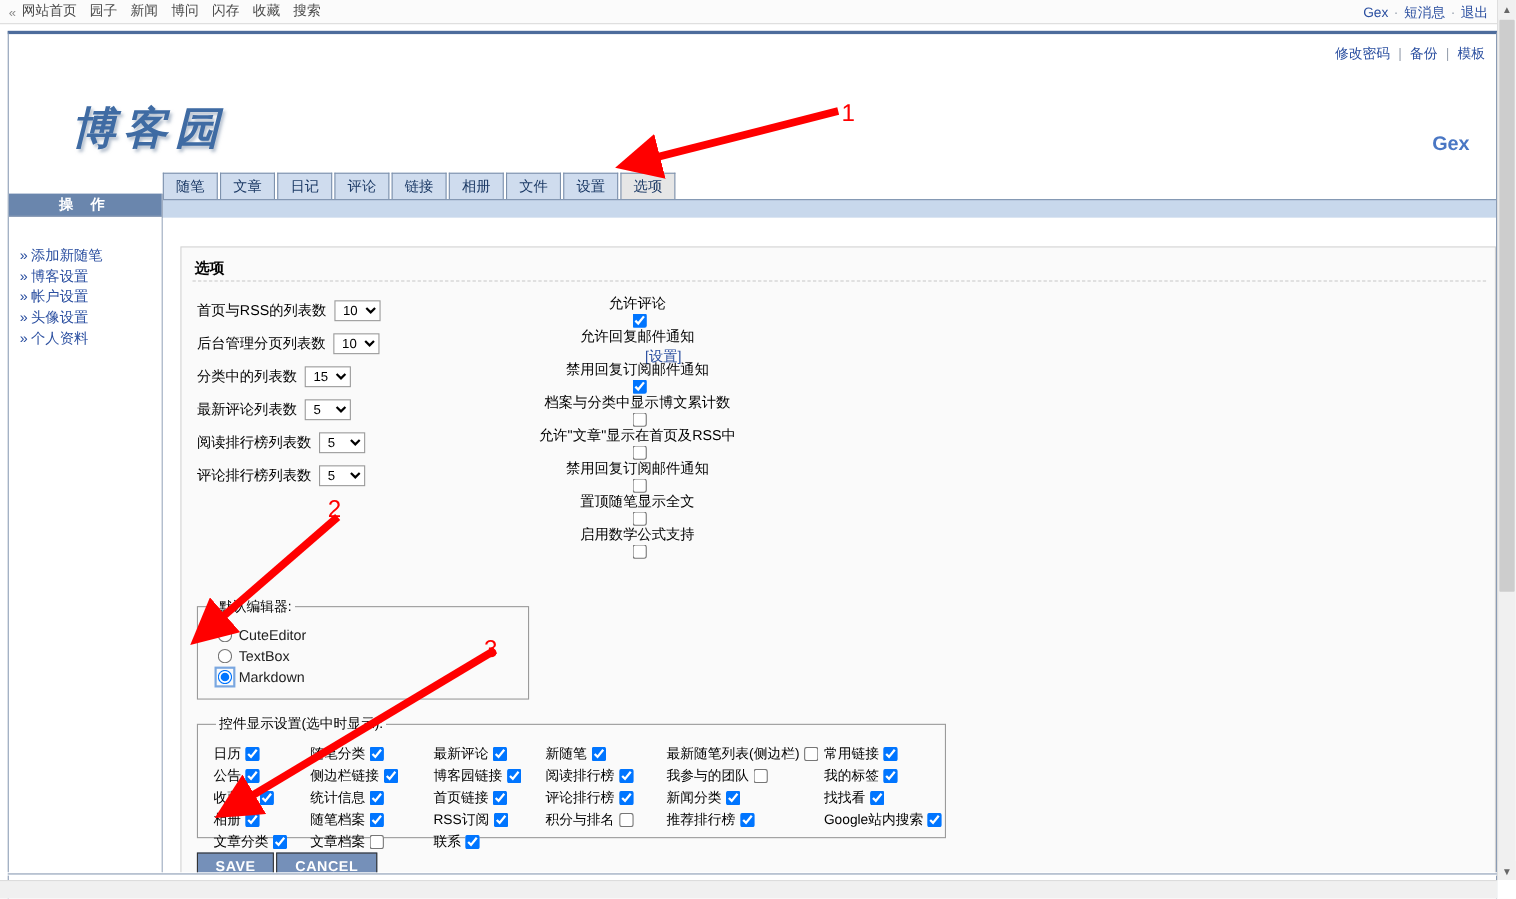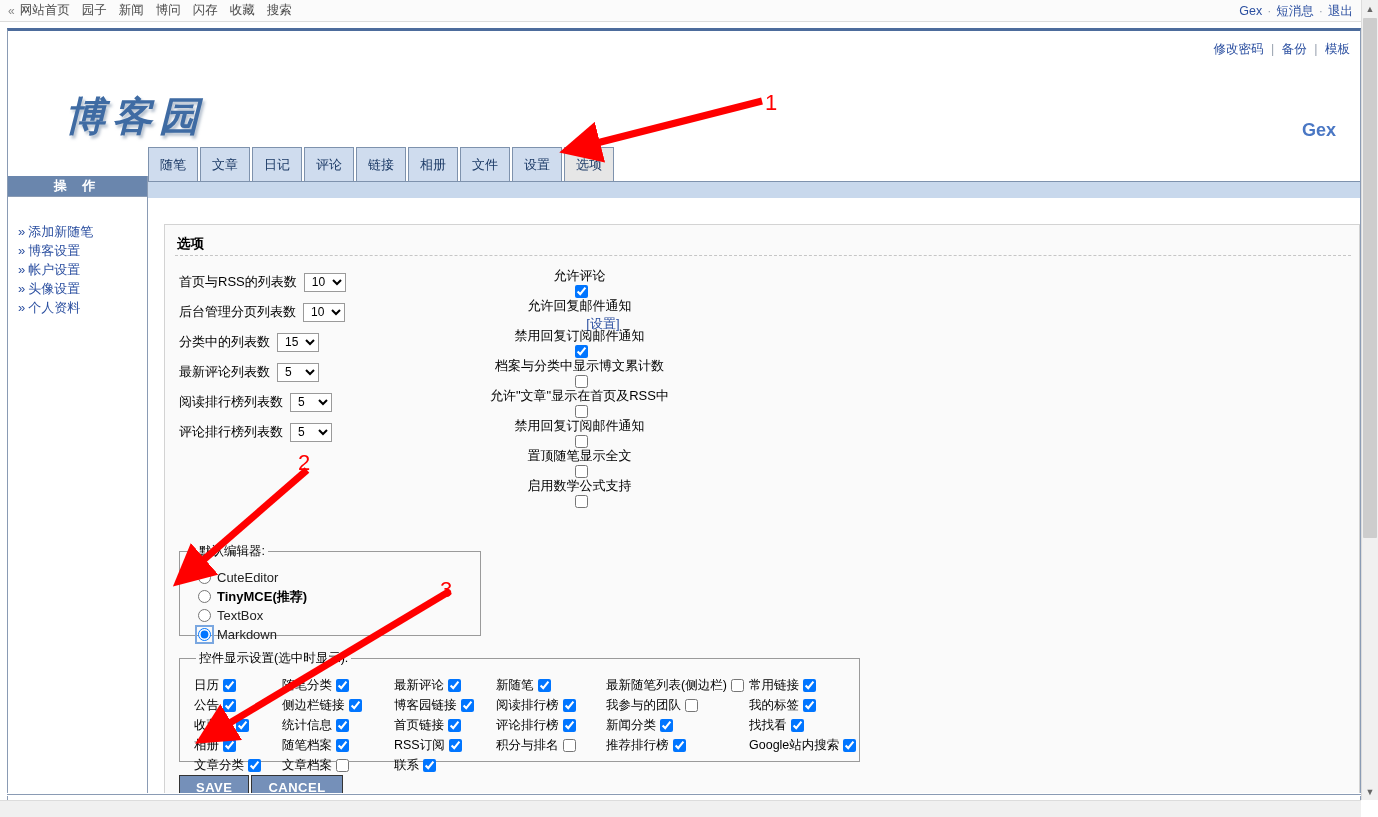--- a/index.html
+++ b/index.html
@@ -86,21 +86,21 @@
     font-size: 18px; font-weight: bold; color: #4a77c4;
     font-family: "Liberation Sans", sans-serif;
   }
 
   
   .tabstrip {
     position: absolute; left: 0; top: 127px; width: 1354px; height: 24px;
     display: flex; align-items: flex-end; padding-left: 140px;
   }
   .tab {
-    height: 35px; min-width: 48px; padding: 0 11px;
+    height: 25px; min-width: 48px; padding: 0 11px;
     background: #cfdcee;
     border: 1px solid #7e92ad; border-bottom: none;
     display: flex; align-items: center; justify-content: center;
     font-size: 13px; color: #1c3a66; margin-right: 2px;
     cursor: pointer; white-space: nowrap;
   }
   .tab.active { background: #e6e6e6; color: #1c3a66; }
 
   .tabbar-bottom {
     position: absolute; left: 140px; top: 150px; width: 1214px; height: 17px;
@@ -374,24 +374,20 @@
             </div>
           </div>
 
         <fieldset class="fs" id="editor-fs">
           <legend>默认编辑器:</legend>
           <div id="editor-radios">
               <div class="radio-row">
                 <input type="radio" name="editor" style="">
                 <label>CuteEditor</label>
               </div>
-              <div class="radio-row bold">
-                <input type="radio" name="editor" style="">
-                <label>TinyMCE(推荐)</label>
-              </div>
               <div class="radio-row">
                 <input type="radio" name="editor" style="">
                 <label>TextBox</label>
               </div>
               <div class="radio-row">
                 <input type="radio" name="editor" id="editor-selected" checked="" style="outline: rgb(122, 167, 224) solid 2px; outline-offset: 1px;">
                 <label>Markdown</label>
               </div>
             </div>
         </fieldset>

